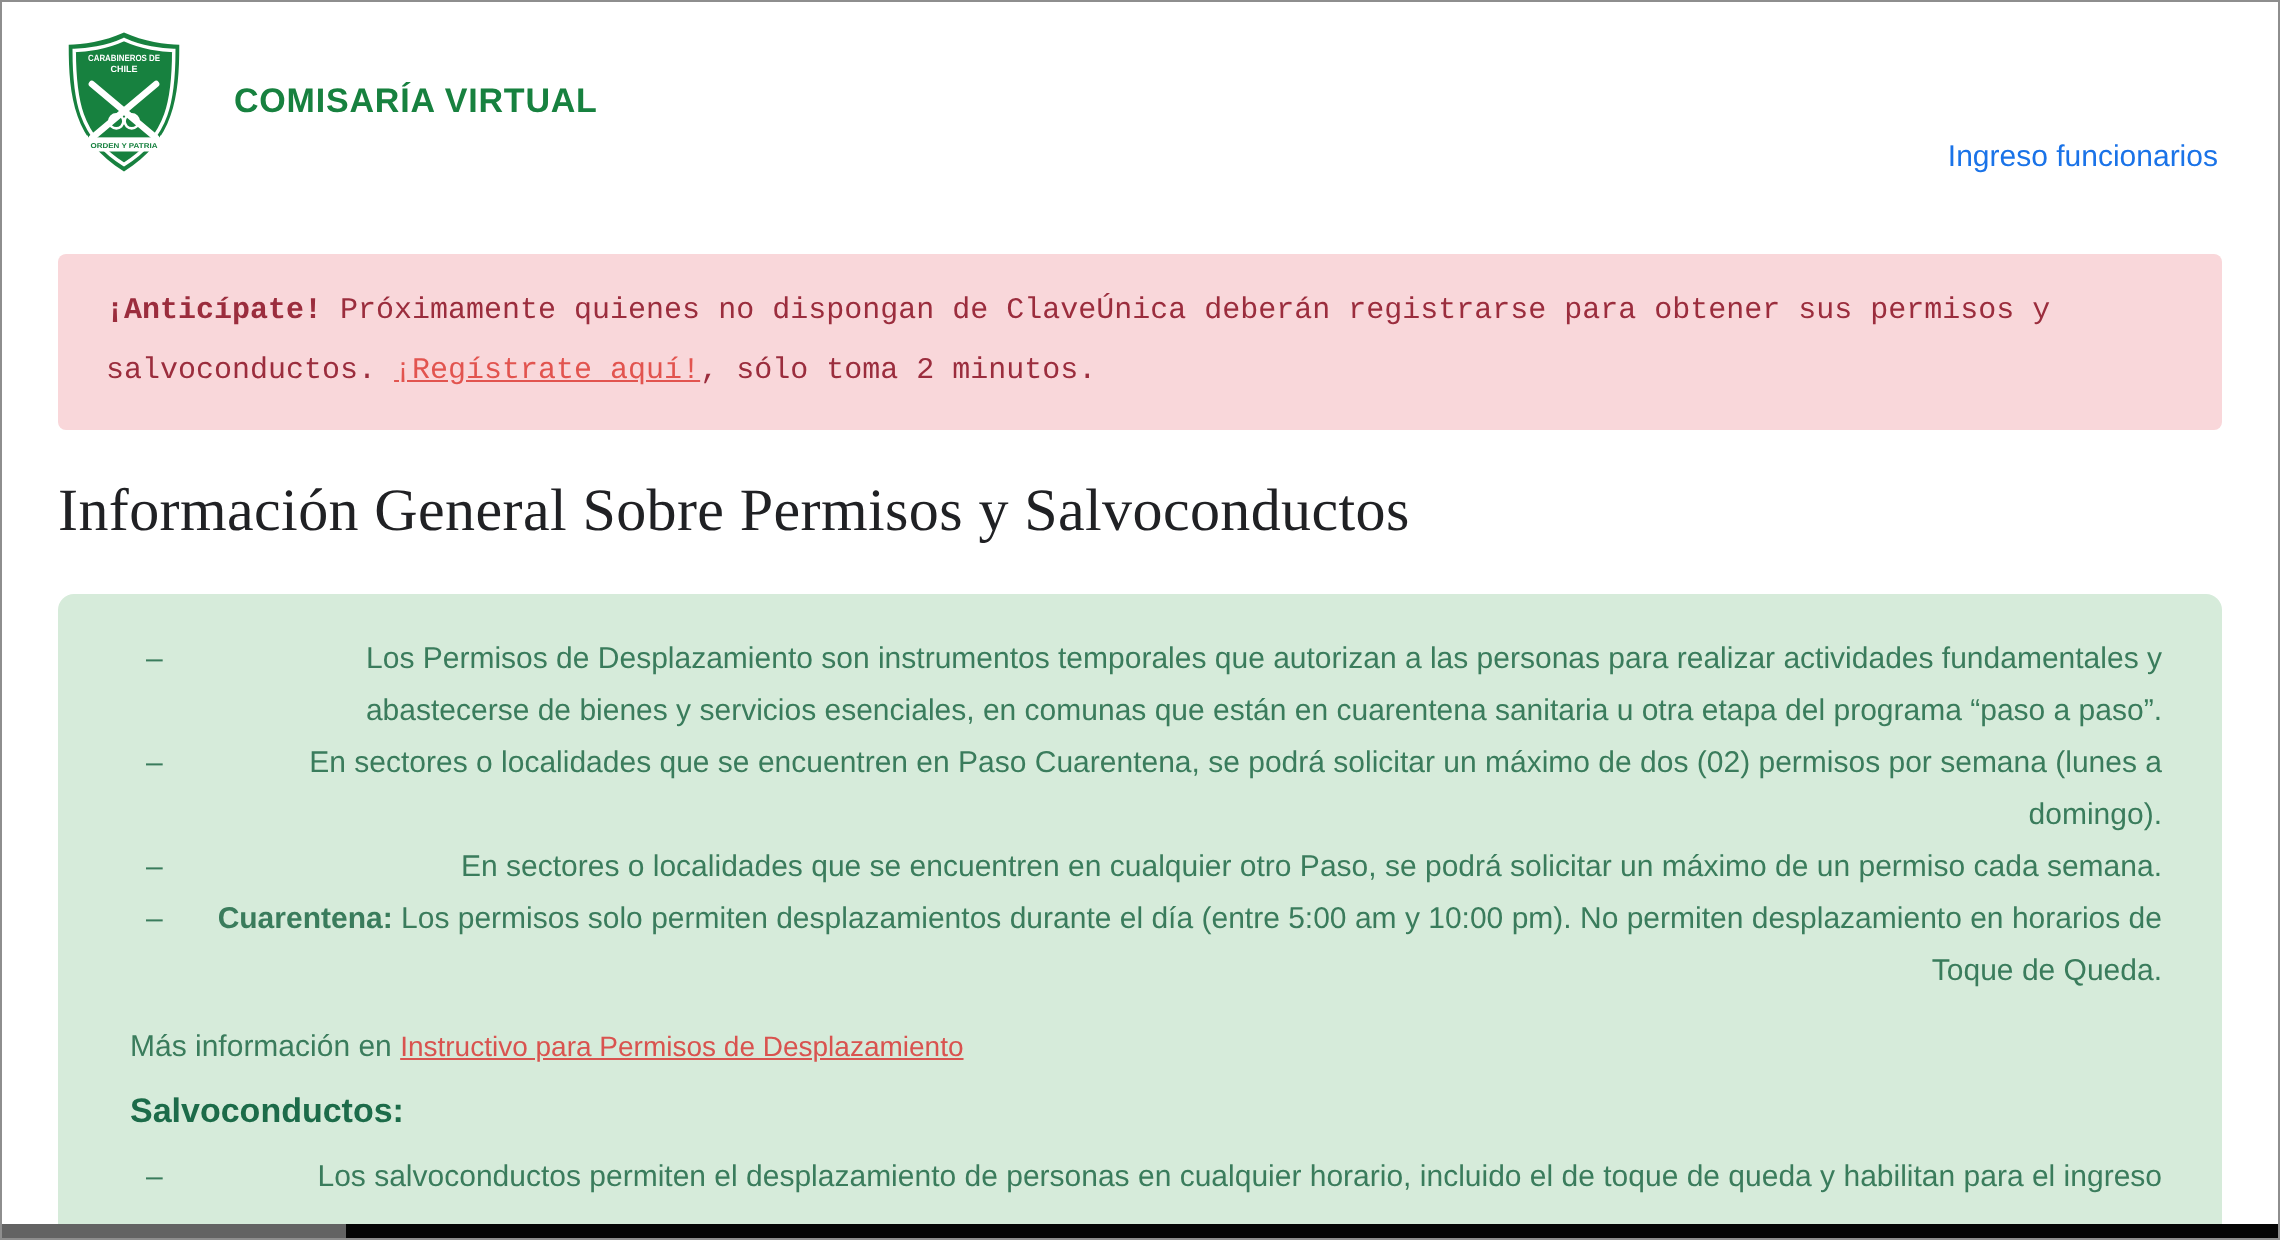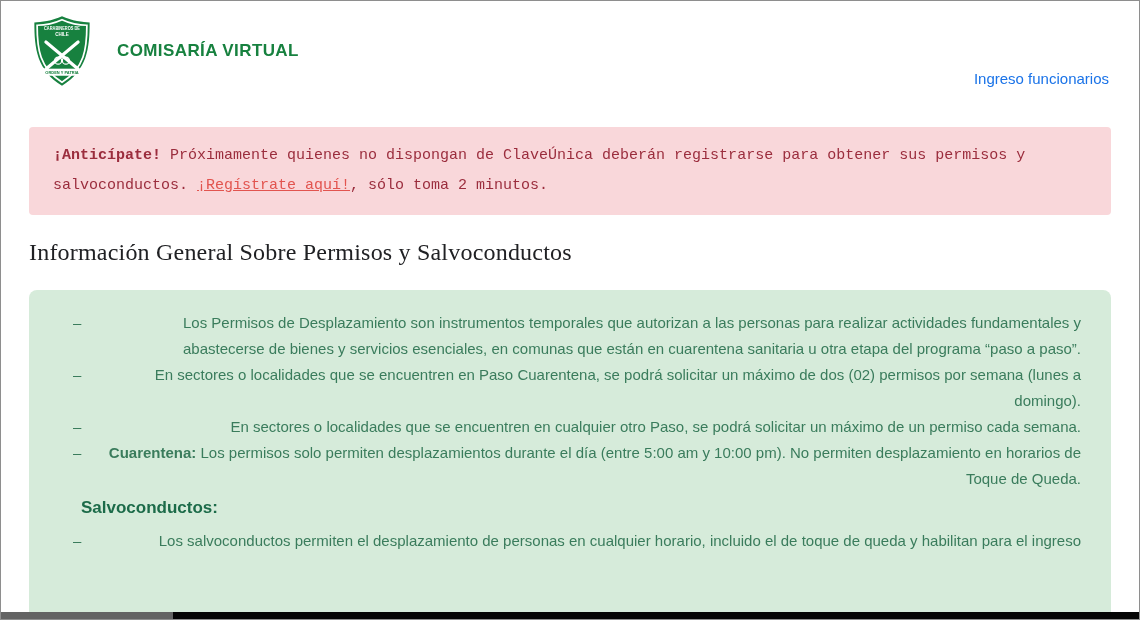--- a/index.html
+++ b/index.html
@@ -53,21 +53,21 @@
     color: #e2544f;
     text-decoration: underline;
     cursor: pointer;
   }
 
   
   .page-title {
     margin: 24px 28px 0 28px;
     font-family: "Liberation Serif", serif;
     font-weight: 500;
-    font-size: 24px;
+    font-size: 30px;
     letter-spacing: .2px;
     color: #202124;
   }
 
   
   .panel {
     margin: 24px 28px 0 28px;
     background: #d6ebda;
     border-radius: 8px;
     padding: 20px 30px 60px 36px;
@@ -98,21 +98,21 @@
     margin: 16px 0 14px 0;
     color: #3a7c5c;
     font-size: 15px;
   }
   .red-link {
     color: #d9534f;
     font-size: 14px;
     text-decoration: underline;
     cursor: pointer;
   }
-  .panel .section-2 { margin-top: 6px; margin-left: 16px; }
+  .panel .section-2 { margin-top: 6px; }
 
   
   .bottom-bar {
     position: absolute;
     left: 0; right: 0; bottom: 0;
     height: 7px;
     background: #050505;
     display: flex;
   }
   .bottom-bar-left {
@@ -167,20 +167,24 @@
     </li>
     <li>
       <span class="dash">–</span>
       <p><strong></strong><span>En sectores o localidades que se encuentren en cualquier otro Paso, se podrá solicitar un máximo de un permiso cada semana.</span></p>
     </li>
     <li>
       <span class="dash">–</span>
       <p><strong>Cuarentena:</strong><span> Los permisos solo permiten desplazamientos durante el día (entre 5:00 am y 10:00 pm). No permiten desplazamiento en horarios de Toque de Queda.</span></p>
     </li>
   </ul>
+  <p class="more-info">
+    <span>Más información en</span>
+    <a class="red-link">Instructivo para Permisos de Desplazamiento</a>
+  </p>
   <h2 class="section-2">Salvoconductos:</h2>
   <ul>
     <li>
       <span class="dash">–</span>
       <p><strong></strong><span>Los salvoconductos permiten el desplazamiento de personas en cualquier horario, incluido el de toque de queda y habilitan para el ingreso</span></p>
     </li>
   </ul>
 </section>
 
 <div class="bottom-bar">

